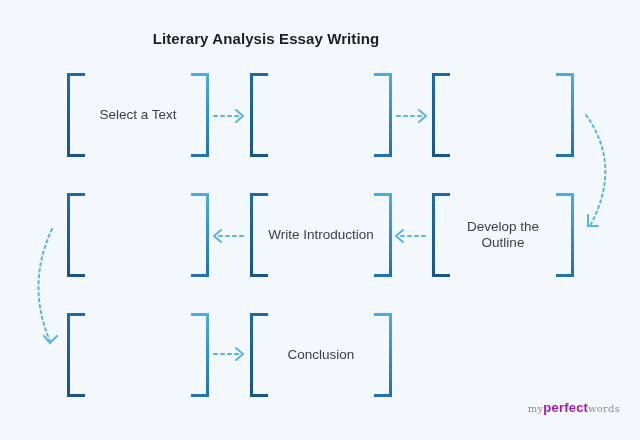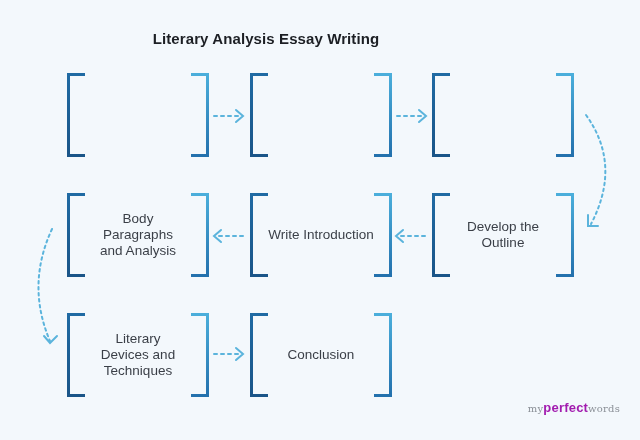--- a/index.html
+++ b/index.html
@@ -45,20 +45,21 @@
   </defs>
 </svg>
 
 <div class="title">Literary Analysis Essay Writing</div>
 
 <div class="step" style="left:67px;top:73px">
   <svg class="br" width="142" height="84">
     <path d="M18 1.5 H1.5 V82.5 H18" fill="none" stroke="url(#gL)" stroke-width="3"></path>
     <path d="M124 1.5 H140.5 V82.5 H124" fill="none" stroke="url(#gR)" stroke-width="3"></path>
   </svg>
+  <div class="label">Select a Text</div>
 </div>
 
 <div class="step" style="left:250px;top:73px">
   <svg class="br" width="142" height="84">
     <path d="M18 1.5 H1.5 V82.5 H18" fill="none" stroke="url(#gL)" stroke-width="3"></path>
     <path d="M124 1.5 H140.5 V82.5 H124" fill="none" stroke="url(#gR)" stroke-width="3"></path>
   </svg>
 </div>
 
 <div class="step" style="left:432px;top:73px">
@@ -66,21 +67,20 @@
     <path d="M18 1.5 H1.5 V82.5 H18" fill="none" stroke="url(#gL)" stroke-width="3"></path>
     <path d="M124 1.5 H140.5 V82.5 H124" fill="none" stroke="url(#gR)" stroke-width="3"></path>
   </svg>
 </div>
 
 <div class="step" style="left:67px;top:193px">
   <svg class="br" width="142" height="84">
     <path d="M18 1.5 H1.5 V82.5 H18" fill="none" stroke="url(#gL)" stroke-width="3"></path>
     <path d="M124 1.5 H140.5 V82.5 H124" fill="none" stroke="url(#gR)" stroke-width="3"></path>
   </svg>
-  <div class="label" style="left:26px;right:26px">Body Paragraphs and Analysis</div>
 </div>
 
 <div class="step" style="left:250px;top:193px">
   <svg class="br" width="142" height="84">
     <path d="M18 1.5 H1.5 V82.5 H18" fill="none" stroke="url(#gL)" stroke-width="3"></path>
     <path d="M124 1.5 H140.5 V82.5 H124" fill="none" stroke="url(#gR)" stroke-width="3"></path>
   </svg>
   <div class="label">Write Introduction</div>
 </div>
 
@@ -90,21 +90,20 @@
     <path d="M124 1.5 H140.5 V82.5 H124" fill="none" stroke="url(#gR)" stroke-width="3"></path>
   </svg>
   <div class="label" style="left:28px;right:28px">Develop the Outline</div>
 </div>
 
 <div class="step" style="left:67px;top:313px">
   <svg class="br" width="142" height="84">
     <path d="M18 1.5 H1.5 V82.5 H18" fill="none" stroke="url(#gL)" stroke-width="3"></path>
     <path d="M124 1.5 H140.5 V82.5 H124" fill="none" stroke="url(#gR)" stroke-width="3"></path>
   </svg>
-  <div class="label" style="left:26px;right:26px">Literary Devices and Techniques</div>
 </div>
 
 <div class="step" style="left:250px;top:313px">
   <svg class="br" width="142" height="84">
     <path d="M18 1.5 H1.5 V82.5 H18" fill="none" stroke="url(#gL)" stroke-width="3"></path>
     <path d="M124 1.5 H140.5 V82.5 H124" fill="none" stroke="url(#gR)" stroke-width="3"></path>
   </svg>
   <div class="label">Conclusion</div>
 </div>
 

